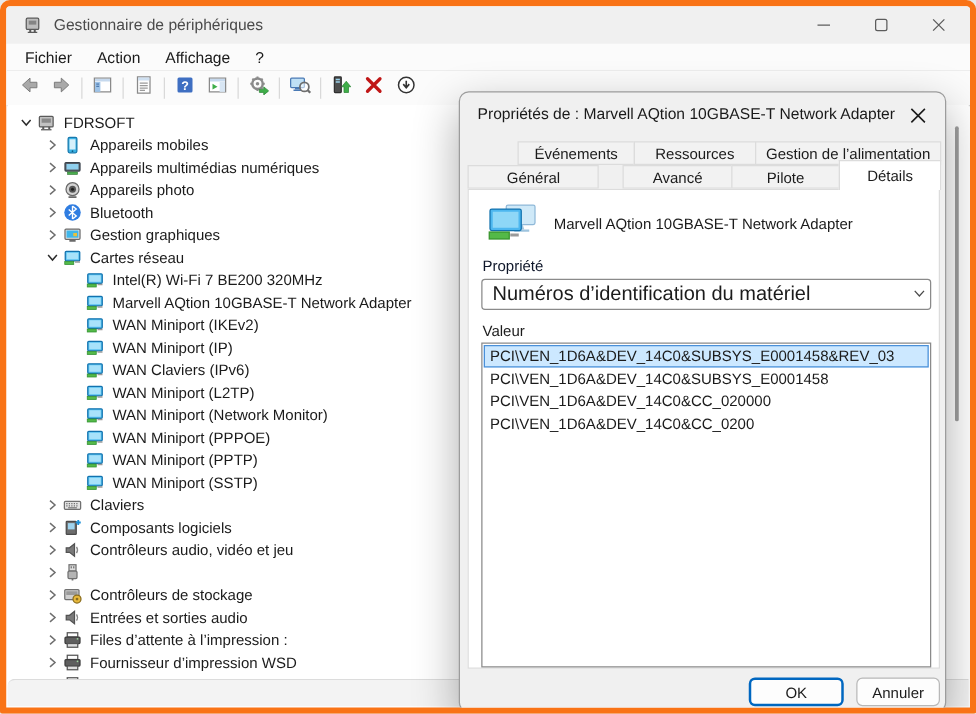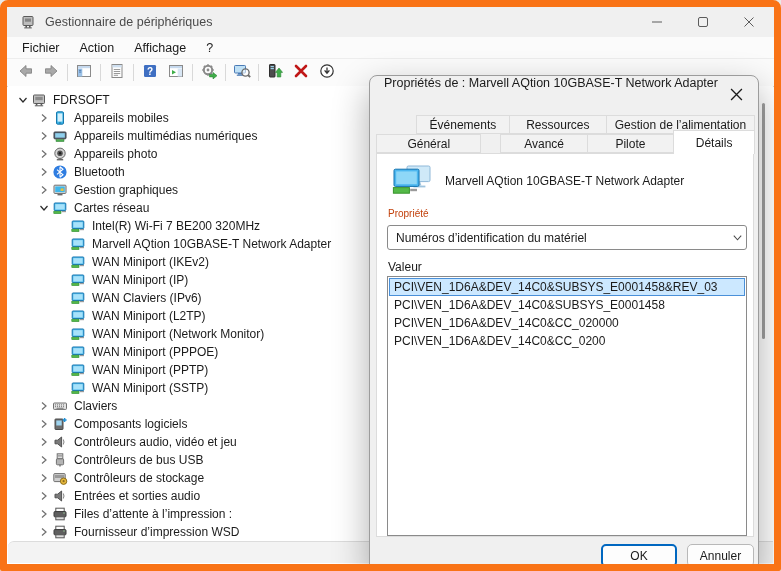--- a/index.html
+++ b/index.html
@@ -4,21 +4,21 @@
 <style>
   html,body{margin:0;padding:0;}
   body{
     width:781px;height:571px;position:relative;overflow:hidden;
     background:#e9e9e9;
     font-family:"Liberation Sans","DejaVu Sans",sans-serif;
     -webkit-font-smoothing:antialiased;
   }
   .window{
     position:absolute;inset:0;background:#fff;
-    border:7px solid #f97316;border-radius:8px 8px 2px 2px;
+    border:5px solid #f97316;border-radius:8px 8px 2px 2px;
     box-sizing:border-box;overflow:hidden;
   }
   
   .titlebar{height:30px;background:#f0f0f0;display:flex;align-items:center;position:relative;}
   .titlebar-icon{margin-left:13px;width:16px;height:16px;flex:0 0 auto;}
   .titlebar-title{margin-left:9px;font-size:12.5px;color:#4b4b4b;}
   .win-controls{position:absolute;right:2px;top:0;height:30px;display:flex;}
   .win-btn{width:46px;height:30px;display:flex;align-items:center;justify-content:center;}
   
   .menubar{height:21px;background:#fbfbfb;display:flex;align-items:center;padding-left:5px;
@@ -36,36 +36,36 @@
   .chev{width:17px;height:16px;display:flex;align-items:center;justify-content:center;flex:0 0 auto;}
   .chev-sp{width:14px;flex:0 0 auto;}
   .tree-icon{width:16px;height:16px;margin-right:6px;flex:0 0 auto;display:flex;align-items:center;}
   .status-strip{position:absolute;left:1px;right:1px;bottom:1px;height:21px;background:#f3f3f3;
     border-top:1px solid #dcdcdc;border-radius:6px 0 0 0;}
   .scroll-thumb{position:absolute;width:3px;right:9px;top:96px;height:236px;background:#9f9f9f;border-radius:2px;}
   
   .dialog{position:absolute;left:362px;top:68px;width:390px;height:497px;background:#f0f0f0;
     border:1px solid #9c9c9c;border-radius:8px;box-sizing:border-box;
     box-shadow:0 14px 36px rgba(0,0,0,.32);z-index:10;}
-  .dlg-title{position:absolute;left:14px;top:0;font-size:12.5px;color:#1a1a1a;white-space:nowrap;}
+  .dlg-title{position:absolute;left:14px;top:10px;font-size:12.5px;color:#1a1a1a;white-space:nowrap;}
   .dlg-close{position:absolute;right:9px;top:7px;width:26px;height:22px;display:flex;
     align-items:center;justify-content:center;}
   .tabs{position:absolute;left:6px;top:39px;width:378px;}
   .tab-row{display:flex;}
   .tab{height:19px;box-sizing:border-box;border:1px solid #dcdcdc;background:#f2f2f2;
     font-size:12px;display:flex;align-items:center;justify-content:center;color:#1b1b1b;
     margin-right:-1px;position:relative;z-index:1;}
   .tab.active{background:#fff;z-index:3;height:24px;margin-top:-4px;border-bottom:none;}
   .page{position:absolute;left:6px;top:77px;width:378px;height:384px;background:#fff;
     border:1px solid #dcdcdc;box-sizing:border-box;z-index:2;}
   .dev-icon{position:absolute;left:14px;top:10px;}
   .dev-name{position:absolute;left:68px;top:20px;font-size:12px;color:#1b1b1b;white-space:nowrap;}
-  .prop-label{position:absolute;left:11px;top:54px;font-size:10px;color:#c2410c;}
+  .prop-label{position:absolute;left:11px;top:54px;font-size:12px;color:#0f172a;}
   .prop-select{position:absolute;left:10px;top:71px;width:360px;height:25px;box-sizing:border-box;
-    border:1px solid #8a8a8a;border-radius:3px;background:#fff;font-size:12px;color:#1b1b1b;
+    border:1px solid #8a8a8a;border-radius:3px;background:#fff;font-size:16px;color:#1b1b1b;
     display:flex;align-items:center;padding:0 28px 0 8px;white-space:nowrap;overflow:hidden;}
   .select-chevron{position:absolute;right:9px;top:76px;}
   .value-label{position:absolute;left:11px;top:106px;font-size:12px;color:#1b1b1b;}
   .listbox{position:absolute;left:10px;top:122px;width:360px;height:260px;box-sizing:border-box;
     border:1px solid #8a8a8a;background:#fff;padding:1px;overflow:hidden;}
   .value-item{height:18px;font-size:12px;color:#1b1b1b;display:flex;align-items:center;
     padding:0 4px;border:1px solid transparent;box-sizing:border-box;white-space:nowrap;}
   .value-item.selected{background:#cce8ff;border-color:#4a90d9;}
   .btn{position:absolute;background:#fdfdfd;border:1px solid #b8b8b8;border-radius:5px;
     font-size:12px;color:#1b1b1b;display:flex;align-items:center;justify-content:center;box-sizing:border-box;}
@@ -492,21 +492,20 @@
         </span>
         <span class="tree-icon">
           <svg width="16" height="16" viewBox="0 0 16 16">
             <rect x="5.2" y="1.8" width="5.6" height="5" fill="#dedede" stroke="#707070"></rect>
             <rect x="6.5" y="3" width="1" height="1.7" fill="#707070"></rect>
             <rect x="8.5" y="3" width="1" height="1.7" fill="#707070"></rect>
             <rect x="4.4" y="6.8" width="7.2" height="6" rx="1" fill="#b4b4b4" stroke="#707070"></rect>
             <line x1="8" y1="12.8" x2="8" y2="14.4" stroke="#707070" stroke-width="1.4"></line>
           </svg>
         </span>
-        <span>Contrôleurs de bus USB</span>
       </div>
       <div class="tree-row" style="padding-left: 27px;">
         <span class="chev">
           <svg width="12" height="12" viewBox="0 0 12 12">
             <path d="M4 2.5 L8 6 L4 9.5" fill="none" stroke="#6f6f6f" stroke-width="1.2"></path>
           </svg>
         </span>
         <span class="tree-icon">
           <svg width="16" height="16" viewBox="0 0 16 16">
             <rect x="1.8" y="3.6" width="11.4" height="8" rx="0.8" fill="#cfcfcf" stroke="#707070"></rect>

